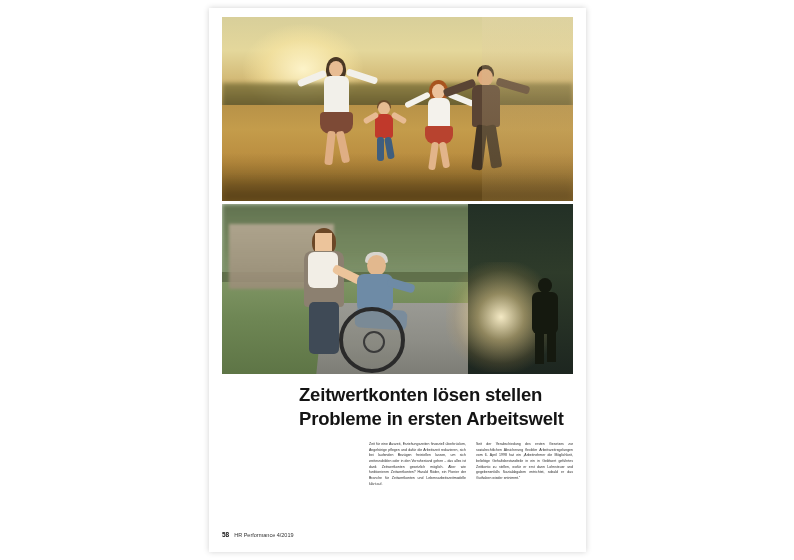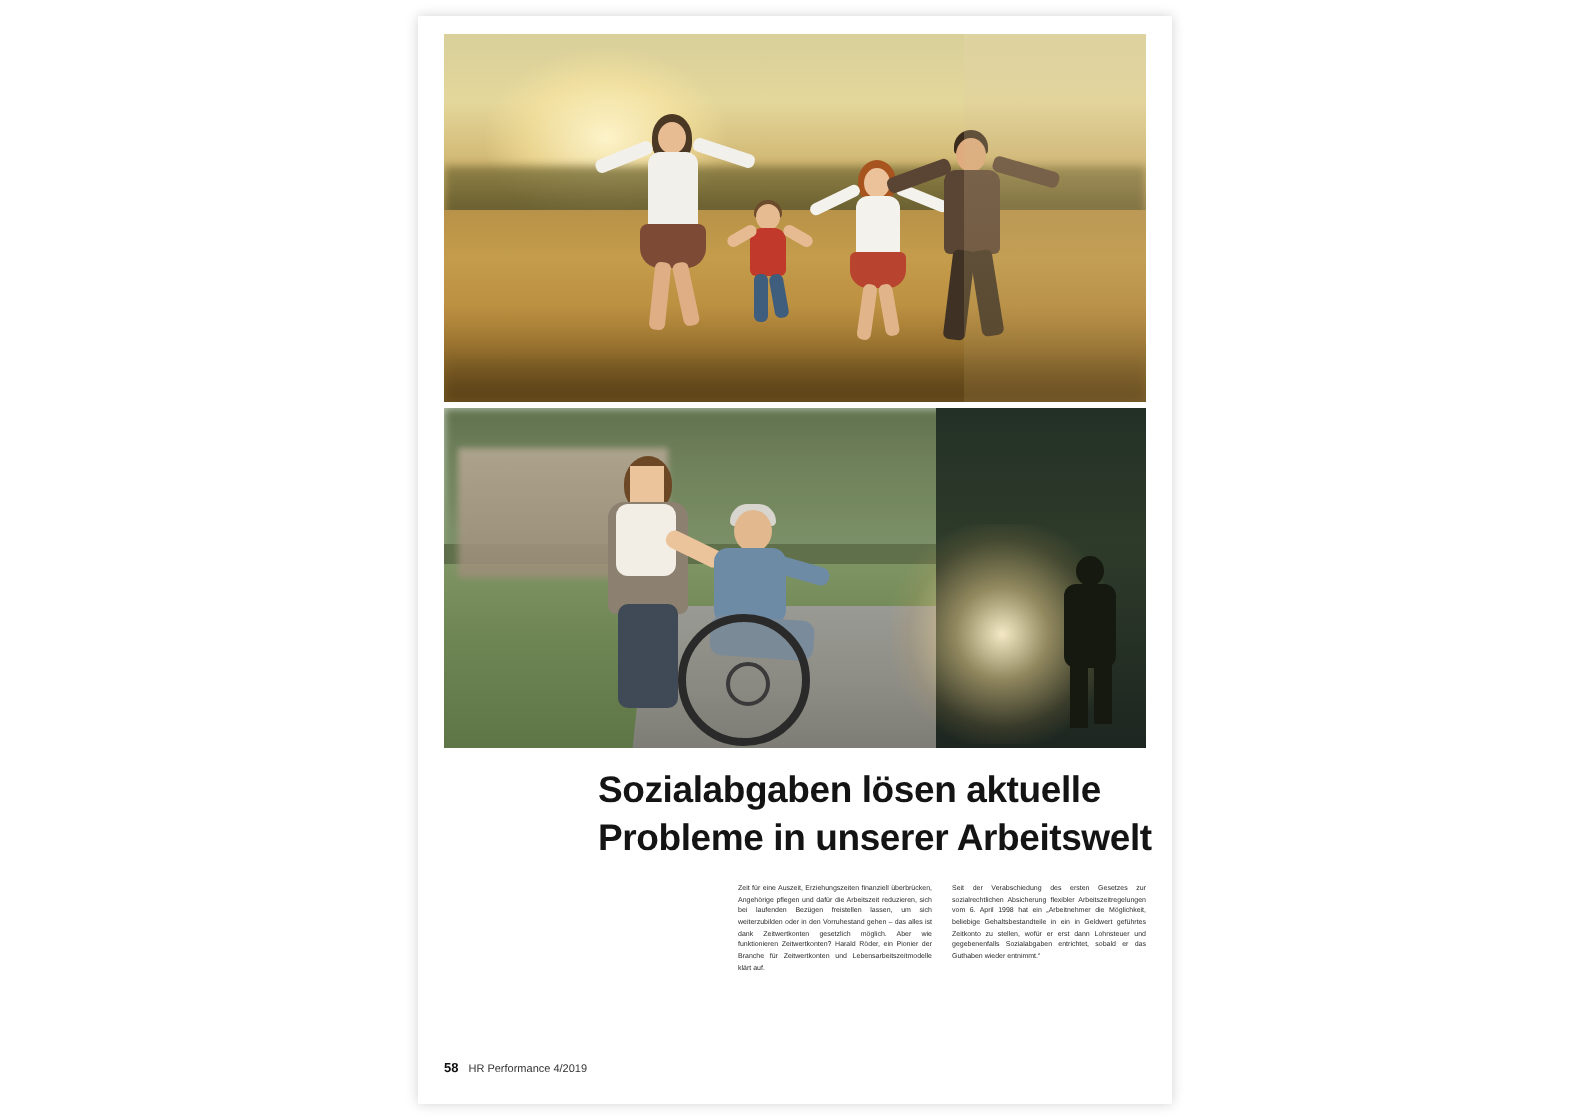--- a/index.html
+++ b/index.html
@@ -333,22 +333,22 @@
         <div class="pm-silhouette">
           <span class="s-head"></span>
           <span class="s-body"></span>
           <span class="s-leg1"></span>
           <span class="s-leg2"></span>
         </div>
       </div>
     </div>
 
     <div class="headline">
-      <span class="line">Sozialabgaben lösen aktuelle</span>
-      <span class="line">Probleme in unserer Arbeitswelt</span>
+      <span class="line">Zeitwertkonten lösen stellen</span>
+      <span class="line">Probleme in ersten Arbeitswelt</span>
     </div>
 
     <div class="cols">
       <div class="col">Zeit für eine Auszeit, Erziehungszeiten finanziell überbrücken, Angehörige pflegen und dafür die Arbeitszeit reduzieren, sich bei laufenden Bezügen freistellen lassen, um sich weiterzubilden oder in den Vorruhestand gehen – das alles ist dank Zeitwertkonten gesetzlich möglich. Aber wie funktionieren Zeitwertkonten? Harald Röder, ein Pionier der Branche für Zeitwertkonten und Lebensarbeitszeitmodelle klärt auf.</div>
       <div class="col">Seit der Verabschiedung des ersten Gesetzes zur sozialrechtlichen Absicherung flexibler Arbeitszeitregelungen vom 6. April 1998 hat ein „Arbeitnehmer die Möglichkeit, beliebige Gehaltsbestandteile in ein in Geldwert geführtes Zeitkonto zu stellen, wofür er erst dann Lohnsteuer und gegebenenfalls Sozialabgaben entrichtet, sobald er das Guthaben wieder entnimmt.“</div>
     </div>
 
     <div class="footer">
       <span class="pagenum">58</span>
       <span class="issue">HR Performance 4/2019</span>

